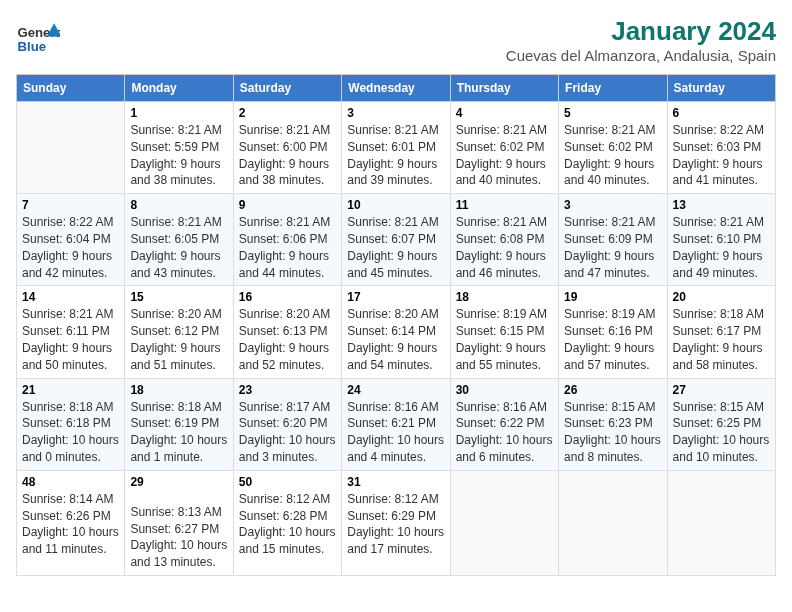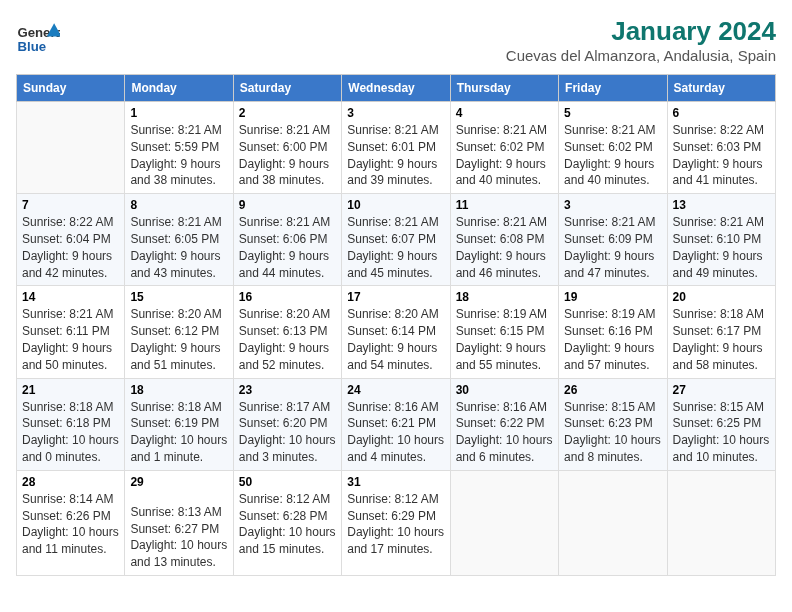--- a/index.html
+++ b/index.html
@@ -299,21 +299,21 @@
         <td>
           <span class="day-num">27</span>
           <div class="day-info" style="white-space: pre-line;">Sunrise: 8:15 AM
 Sunset: 6:25 PM
 Daylight: 10 hours
 and 10 minutes.</div>
         </td>
       </tr>
       <tr>
         <td>
-          <span class="day-num">28</span>
+          <span class="day-num">48</span>
           <div class="day-info" style="white-space: pre-line;">Sunrise: 8:14 AM
 Sunset: 6:26 PM
 Daylight: 10 hours
 and 11 minutes.</div>
         </td>
         <td>
           <span class="day-num">29</span>
           <div class="day-info" style="white-space: pre-line; margin-top: 15px;">Sunrise: 8:13 AM
 Sunset: 6:27 PM
 Daylight: 10 hours

